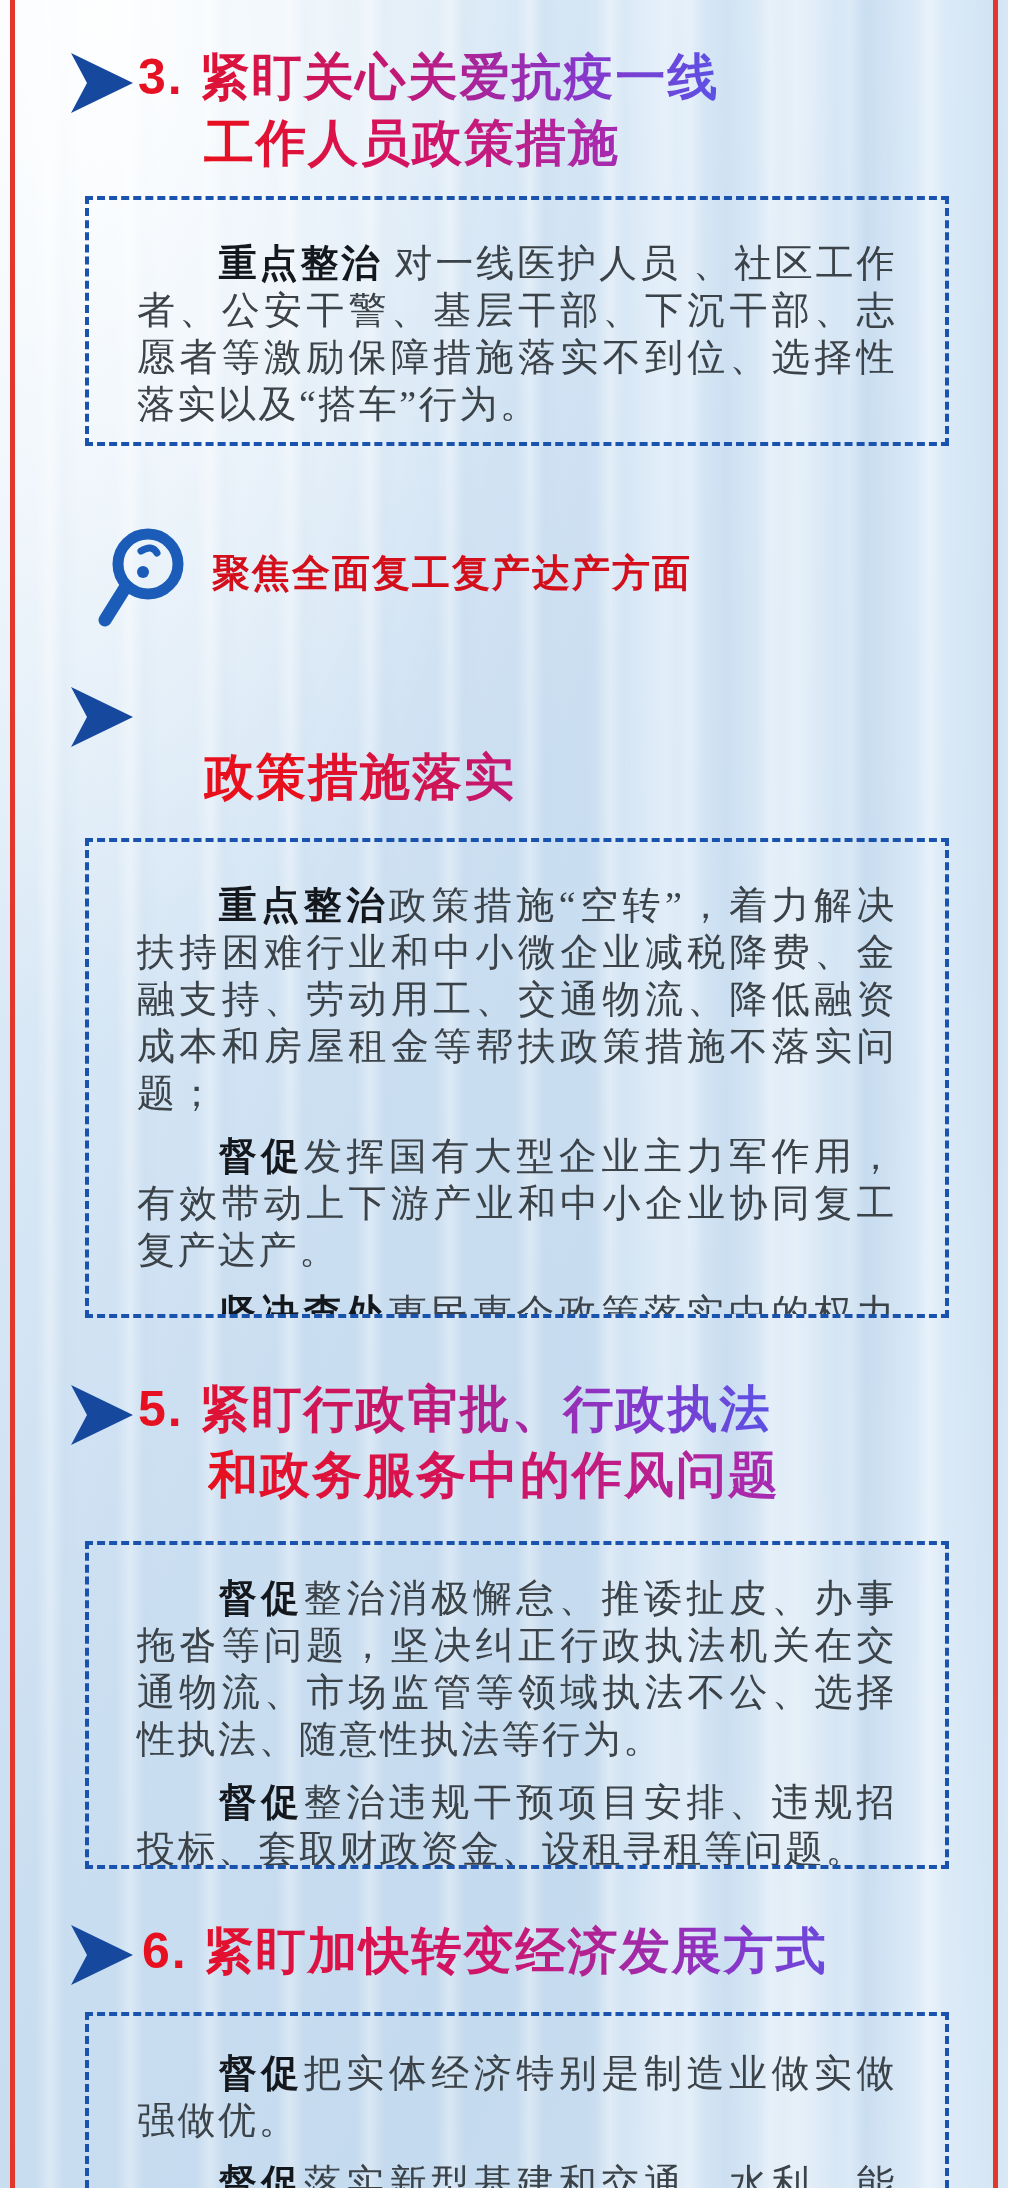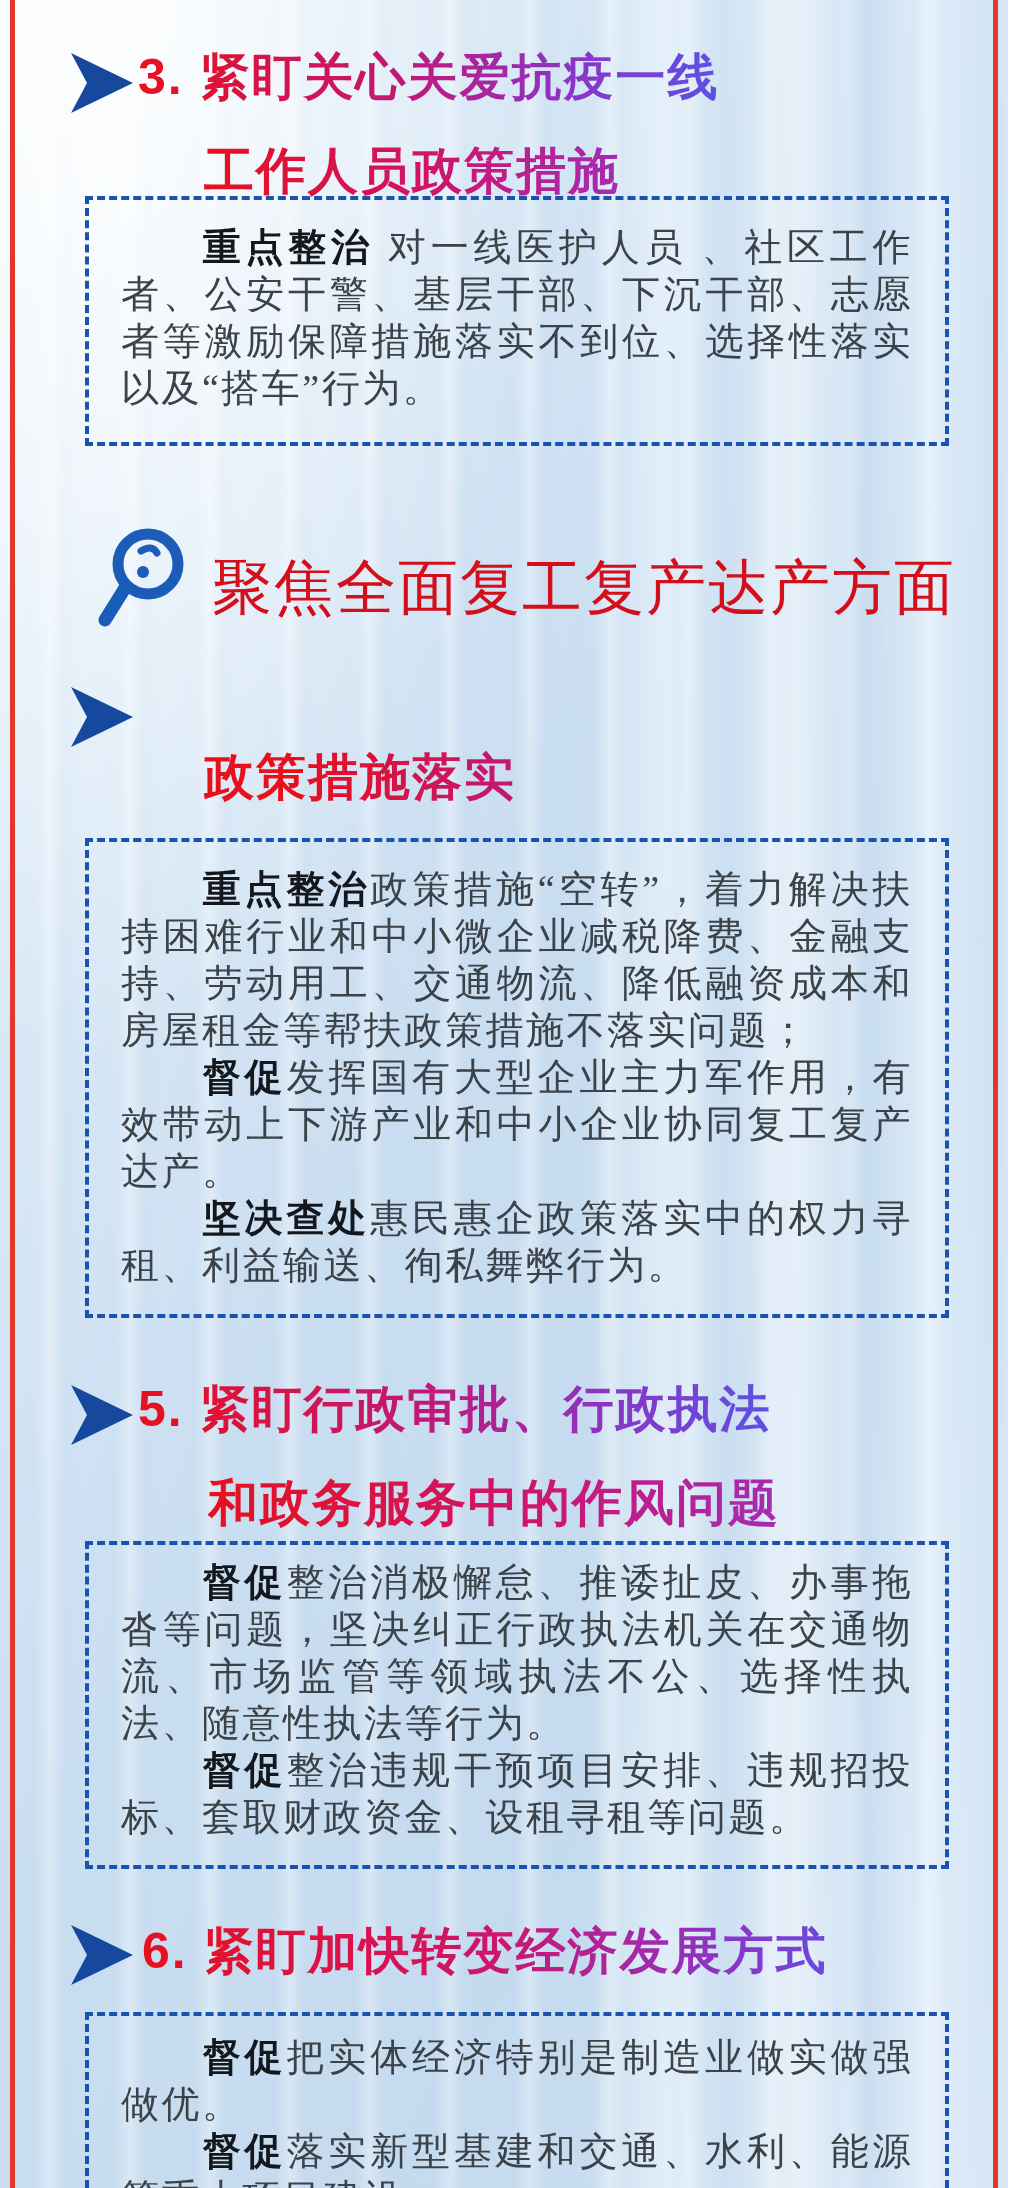--- a/index.html
+++ b/index.html
@@ -15,35 +15,35 @@
   .edge{position:absolute;top:0;bottom:0;width:5px;}
   .edge-left{left:10px;}
   .edge-right{right:10px;}
   .arrow{position:absolute;}
   .h{
     position:absolute;font-weight:900;font-size:50px;letter-spacing:2px;white-space:nowrap;
     -webkit-background-clip:text;background-clip:text;color:transparent;-webkit-text-fill-color:transparent;
     font-family:"Liberation Sans",sans-serif;
   }
   .g-rpb{background-image:linear-gradient(90deg,#e8101d 0%,#c11877 45%,#8a35c8 75%,#5b51e4 100%);}
-  .g-rp {background-image:linear-gradient(90deg,#e8101d 0%,#d0146a 55%,#a42cb4 100%);margin-top:28px;}
+  .g-rp {background-image:linear-gradient(90deg,#e8101d 0%,#d0146a 55%,#a42cb4 100%);}
   .g-rm {background-image:linear-gradient(90deg,#e8101d 0%,#e8101d 30%,#c11877 100%);}
   .g-rpb2{background-image:linear-gradient(90deg,#e8101d 0%,#d0146a 50%,#8a35c8 85%,#6b49dc 100%);}
   .dbox{
     position:absolute;left:85px;width:864px;box-sizing:border-box;
     border:4px dashed #1a53ad;overflow:hidden;
   }
   .dbox p{
-    margin:0;text-indent:2.15em;text-align:justify;
+    margin:16px;text-indent:2.15em;text-align:justify;
     font-family:"Liberation Serif","DejaVu Serif",serif;
     font-size:38px;line-height:47px;letter-spacing:2.5px;color:#3b4248;
   }
   .lead{font-weight:700;color:#14181d;}
   .focus-title{
-    position:absolute;font-weight:400;font-size:60px;letter-spacing:2px;
+    position:absolute;font-weight:700;font-size:38px;letter-spacing:2px;
     color:#d40f1c;white-space:nowrap;font-family:"Liberation Sans",sans-serif;
   }
 </style>
 </head>
 <body>
 
 <div class="poster">
 
   <div class="edge edge-left" style="background:#e2372a"></div>
   <div class="edge edge-right" style="background:#e2372a"></div>

